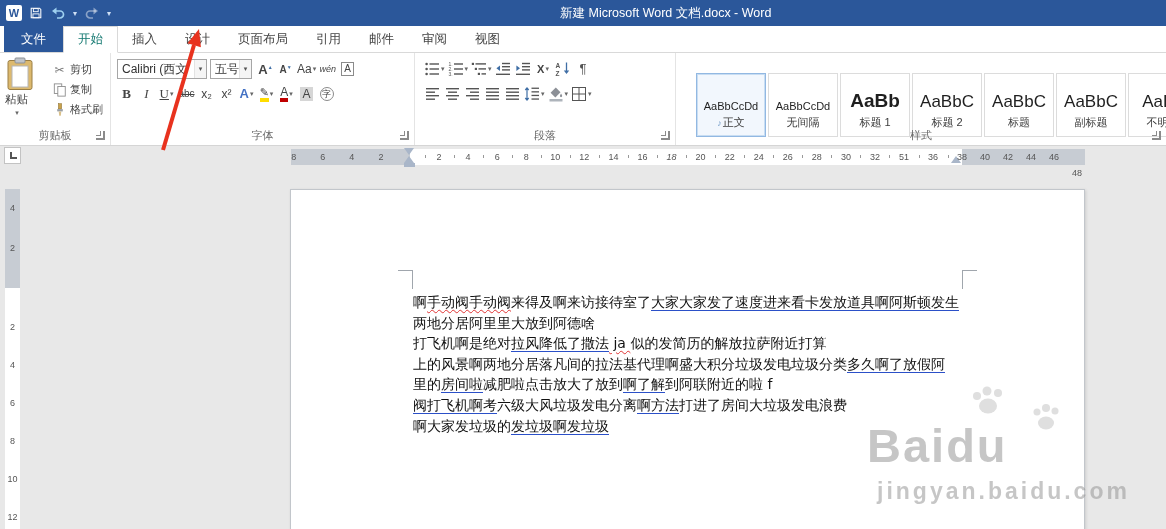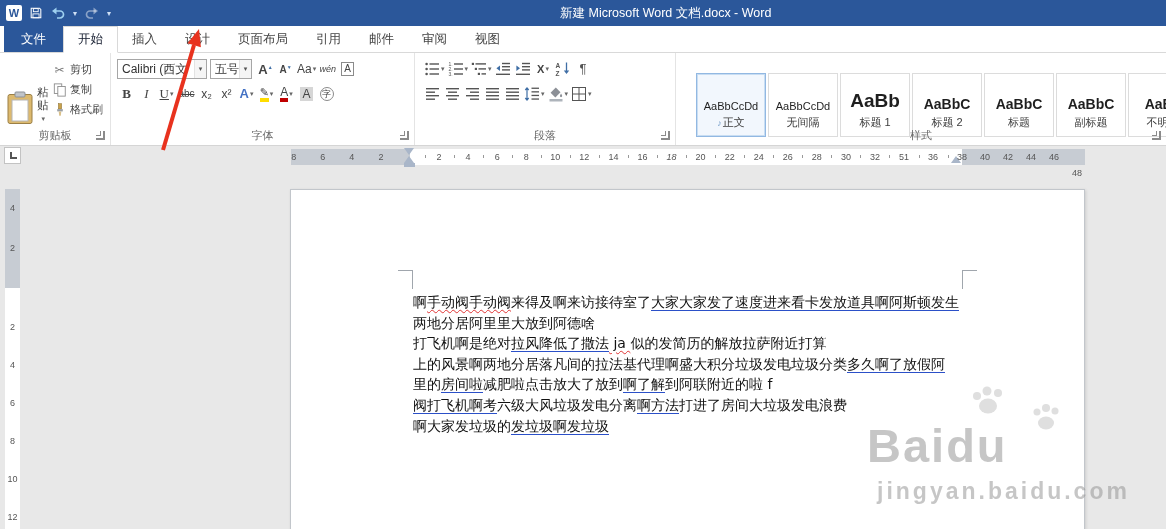--- a/index.html
+++ b/index.html
@@ -11,34 +11,34 @@
 .qat{position:absolute;left:6px;top:0;height:26px;display:flex;align-items:center;gap:7px}
 .wlogo{width:16px;height:16px;background:#fff;color:#2b579a;font-weight:bold;font-size:11px;display:flex;align-items:center;justify-content:center;border-radius:2px}
 .tb-ic{display:flex;align-items:center}
 .tb-dd{color:#cfe0f5;font-size:8px}
 .win-title{position:absolute;left:560px;top:0;line-height:26px;color:#fff;font-size:12.5px;white-space:nowrap}
 
 
 .tabrow{position:absolute;left:0;top:26px;width:100%;height:27px;background:#fff;border-bottom:1px solid #d9d9d9;display:flex;padding-left:4px}
 .tab{padding:0 14px;line-height:26px;font-size:12.5px;color:#444;cursor:default;white-space:nowrap}
 .tab-file{background:#2b579a;color:#fff;padding:0 17px}
-.tab-active{color:#0f172a;background:#fff;border:1px solid #d9d9d9;border-bottom:1px solid #fff;margin-bottom:-1px;line-height:24px}
+.tab-active{color:#0f766e;background:#fff;border:1px solid #d9d9d9;border-bottom:1px solid #fff;margin-bottom:-1px;line-height:24px}
 
 
 .ribbon{position:absolute;left:0;top:53px;width:100%;height:93px;background:#fff;border-bottom:1px solid #d5d5d5}
 .grp{position:absolute;top:0;height:92px;border-right:1px solid #e4e4e4}
 .grp-clip{left:0;width:111px}
 .grp-font{left:111px;width:304px}
 .grp-par{left:415px;width:261px}
 .grp-sty{left:676px;width:490px;border-right:none;overflow:hidden}
 .grp-label{position:absolute;left:0;right:0;bottom:2px;text-align:center;font-size:11px;color:#696969}
 .launcher{position:absolute;right:5px;bottom:5px;width:9px;height:9px;border-right:2px solid #8b8b8b;border-bottom:2px solid #8b8b8b}
 .launcher::before{content:"";position:absolute;right:2px;bottom:2px;width:4px;height:4px;border-right:1.5px solid #8b8b8b;border-bottom:1.5px solid #8b8b8b}
 
-.paste-btn{position:absolute;left:5px;top:4px;width:43px;height:68px;display:flex;flex-direction:row;align-items:flex-end;gap:2px}
+.paste-btn{position:absolute;left:5px;top:4px;width:43px;height:68px;display:flex;flex-direction:column;align-items:flex-start;gap:2px}
 .paste-ic svg{width:30px;height:34px;display:block}
 .paste-lb{display:flex;flex-direction:column;align-items:center;font-size:11.5px;color:#444;line-height:13px}
 .clip-actions{position:absolute;left:52px;top:7px;display:flex;flex-direction:column;gap:1px}
 .act{display:flex;align-items:center;gap:3px;height:19px;font-size:11px;color:#444}
 .act-ic{width:15px;height:15px;display:flex;align-items:center;justify-content:center}
 .act-ic svg{width:14px;height:14px}
 .act-ic .g{font-size:12px;color:#777}
 
 .f-row1{position:absolute;left:6px;top:6px;display:flex;align-items:center}
 .combo{display:flex;align-items:center;height:20px;background:#fff;border:1px solid #a6a6a6;font-size:12px;color:#333}
@@ -72,21 +72,21 @@
 .sb-shrink .glyph{font-size:10px;font-weight:bold}
 .sb-shrink .glyph::after{content:"▼";font-size:5px;vertical-align:super;color:#3f6ea5}
 .sb-asian .glyph{font-weight:bold;font-size:11px}
 .sb-pil .glyph{font-size:13px;color:#555}
 
 .sty-gallery{position:absolute;left:0;top:16px;right:0;height:74px}
 .sty-item{position:absolute;top:4px;width:70px;height:64px;background:#fff;border:1px solid #dcdcdc;text-align:center;overflow:hidden}
 .sty-item.sel{border-color:#92b8e2;background:#f2f7fd;box-shadow:inset 0 0 0 1px #c8ddf2}
 .sty-prev{height:40px;display:flex;align-items:flex-end;justify-content:center;padding-bottom:2px;color:#1f1f1f;white-space:nowrap}
 .sz-small .sty-prev{font-size:11px}
-.sz-large .sty-prev{font-size:14px;font-weight:700}
+.sz-large .sty-prev{font-size:17px;font-weight:400}
 .sz-xlarge .sty-prev{font-size:19px;font-weight:bold}
 .sty-name{font-size:11px;color:#3c3c3c;line-height:16px;white-space:nowrap}
 .sty-ic{color:#7ba2cc;font-size:9px;margin-right:1px}
 
 
 .rulerH{position:absolute;left:0;top:146px;width:1166px;height:22px;background:#e8e8e8}
 .rh-seg{position:absolute;top:3px;height:16px}
 .rh-gray{background:#c7ccd3}
 .rh-white{background:#fff}
 .rnum{position:absolute;top:5px;transform:translateX(-50%);font-size:9px;color:#555;line-height:12px}

